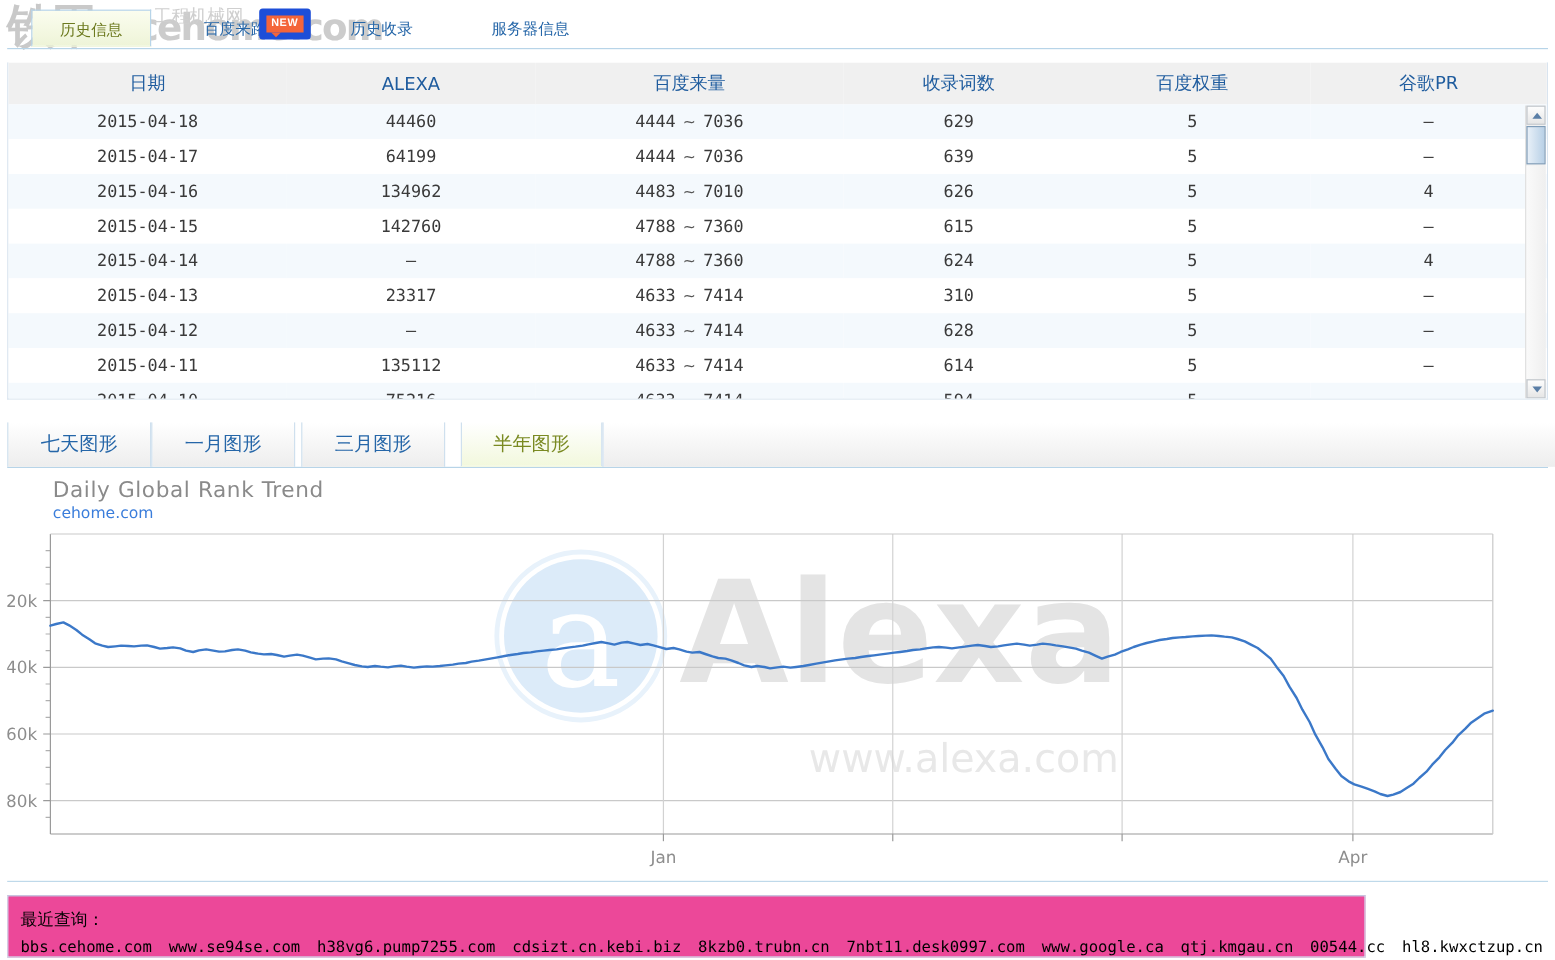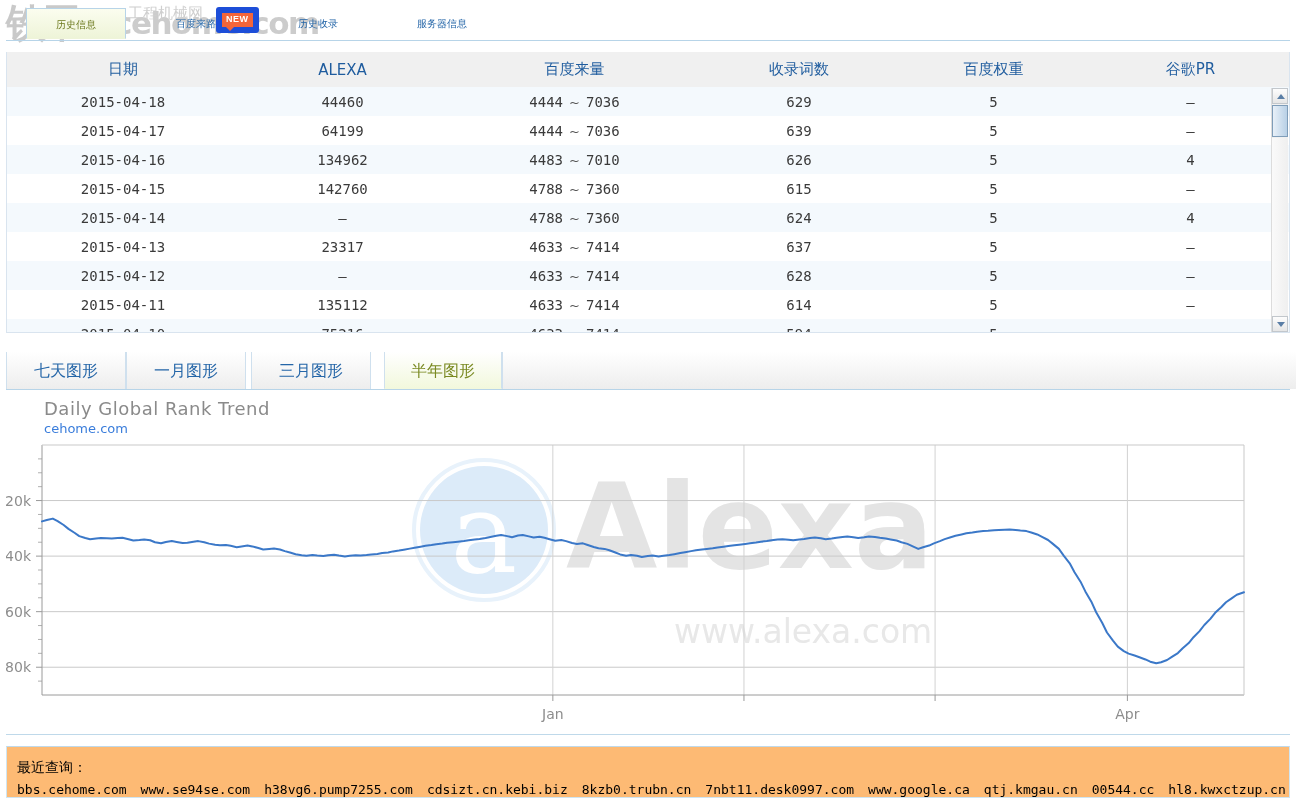--- a/index.html
+++ b/index.html
@@ -52,21 +52,21 @@
   
   .topbar {
     position: absolute; left: 6px; top: 8px;
     width: 1284px; height: 32px;
     border-bottom: 1px solid #b7d4e8;
     z-index: 2;
   }
   .topbar .tabs { position: relative; height: 32px; }
   .tab-top {
     position: absolute; top: 0; height: 31px; line-height: 31px;
-    font-size: 10px; color: #2566a8; text-align: center;
+    font-size: 13px; color: #2566a8; text-align: center;
     box-sizing: border-box; cursor: pointer;
   }
   .tab-top.active {
     background: linear-gradient(#fbfdef, #eef4d8);
     color: #6d7a1f;
     border: 1px solid #b7d4e8;
     border-bottom: 1px solid #eef4d8;
   }
 
   
@@ -161,23 +161,23 @@
   .chart-sub {
     position: absolute; left: 38px; top: 31px;
     font-size: 13px; color: #3a7ddb;
     font-family: "DejaVu Sans", sans-serif;
   }
   .chart-svg { position: absolute; left: 0; top: 0; }
 
   
   .footer {
     position: absolute; left: 6px; top: 746px;
-    width: 1284px; height: 52px;
+    width: 1132px; height: 52px;
     border: 1px solid #cfe5f2; border-top: 1px solid #bfd9ea;
-    box-sizing: border-box; background: #fdba74;
+    box-sizing: border-box; background: #ec4899;
     padding: 9px 0 0 10px;
     font-family: "DejaVu Sans Mono", monospace;
     font-size: 13px; color: #000;
     line-height: 22px;
   }
   .footer .lbl { font-family: "DejaVu Sans", sans-serif; font-size: 14px; }
   .footer a { color: #000; text-decoration: none; margin-right: 14px; }
 </style>
 </head>
 <body>
@@ -250,21 +250,21 @@
             <td>–</td>
             <td><span>4788</span><span class="tilde">~</span><span>7360</span></td>
             <td>624</td>
             <td>5</td>
             <td>4</td>
           </tr>
           <tr class="even">
             <td>2015-04-13</td>
             <td>23317</td>
             <td><span>4633</span><span class="tilde">~</span><span>7414</span></td>
-            <td>637</td>
+            <td>310</td>
             <td>5</td>
             <td>–</td>
           </tr>
           <tr class="odd">
             <td>2015-04-12</td>
             <td>–</td>
             <td><span>4633</span><span class="tilde">~</span><span>7414</span></td>
             <td>628</td>
             <td>5</td>
             <td>–</td>

